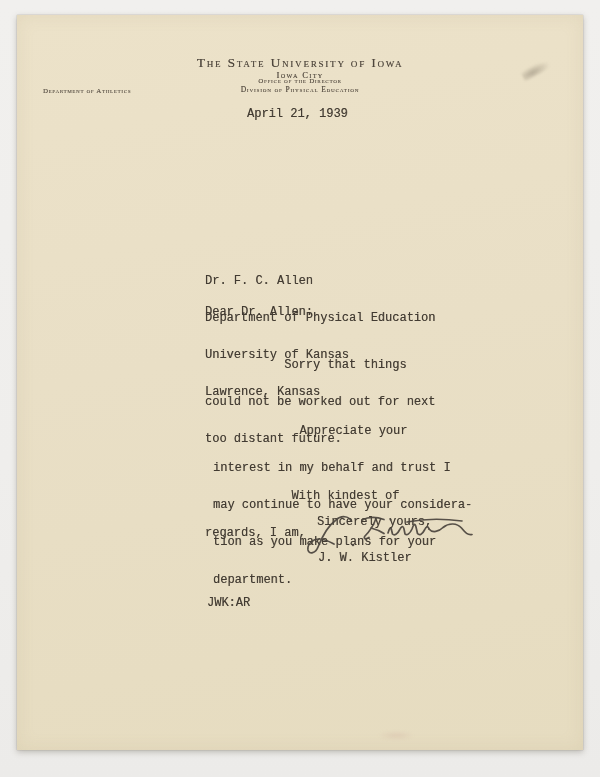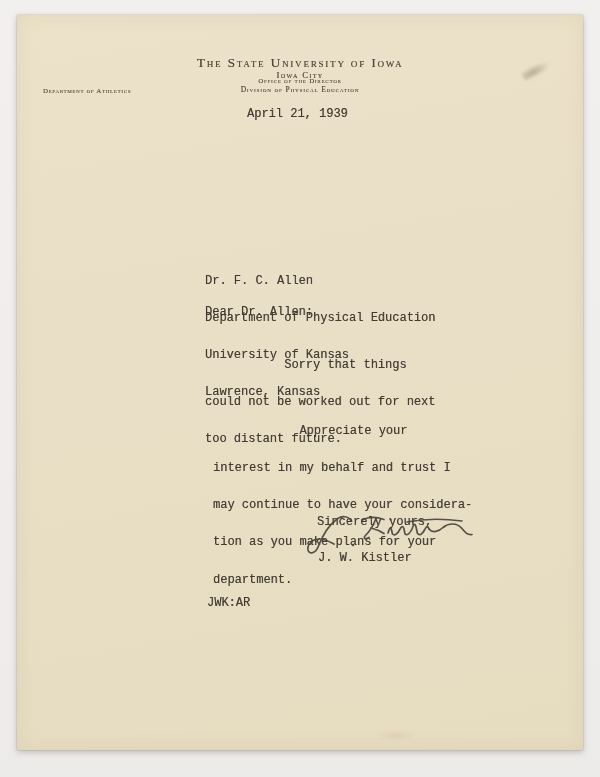--- a/index.html
+++ b/index.html
@@ -101,20 +101,24 @@
     </div>
 
     <div class="typed para2">
       <div>            Appreciate your</div>
       <div>interest in my behalf and trust I</div>
       <div>may continue to have your considera-</div>
       <div>tion as you make plans for your</div>
       <div>department.</div>
     </div>
 
+    <div class="typed closing">
+      <div>            With kindest of</div>
+      <div>regards, I am,</div>
+    </div>
 
     <div class="typed valediction">Sincerely yours,</div>
 
     <div class="sig">
       <svg viewBox="0 0 178 52" xmlns="http://www.w3.org/2000/svg">
         <g fill="none" stroke="#4b453e" stroke-width="1.7" stroke-linecap="round" opacity="0.92">
 
           <path d="M48 10 C 46 5, 38 4, 33 9 C 26 14, 19 26, 15 36 C 13 42, 6 44, 5 39 C 4 33, 10 28, 16 28 C 22 28, 27 31, 31 33"></path>
           <circle cx="50" cy="34" r="1.3" fill="#4b453e" stroke="none"></circle>
 

